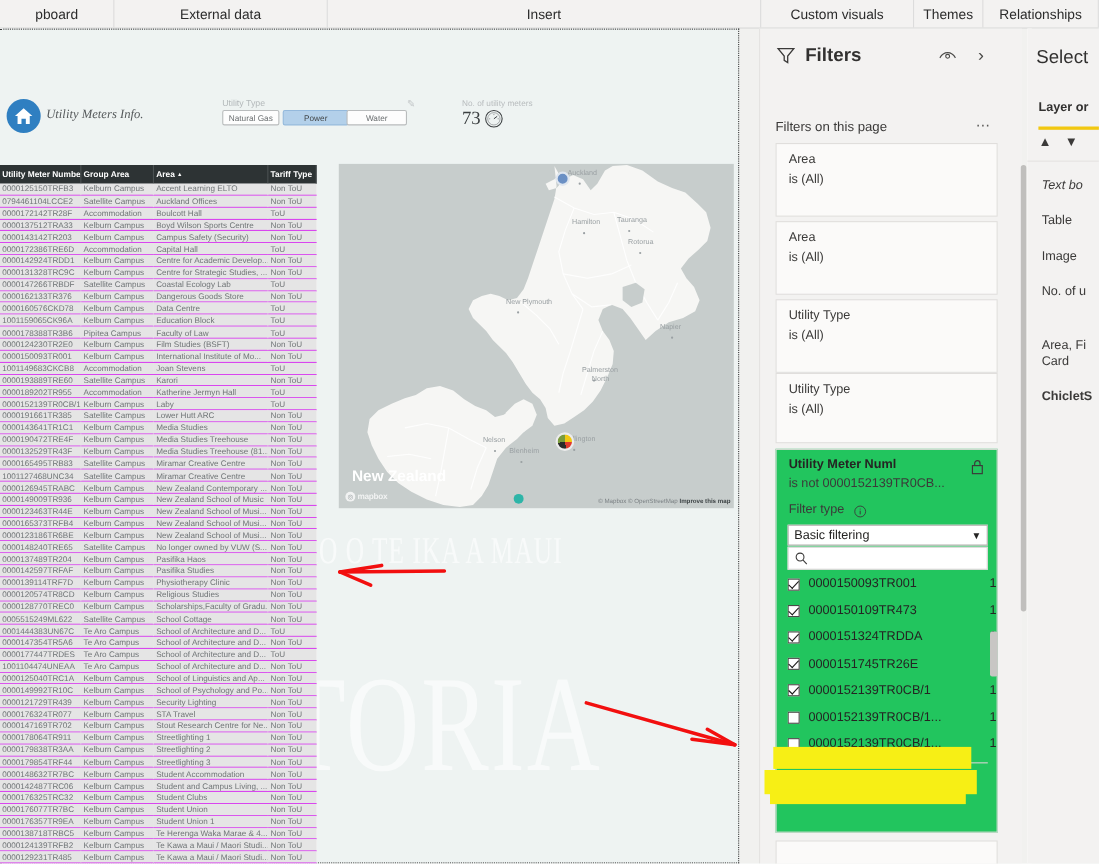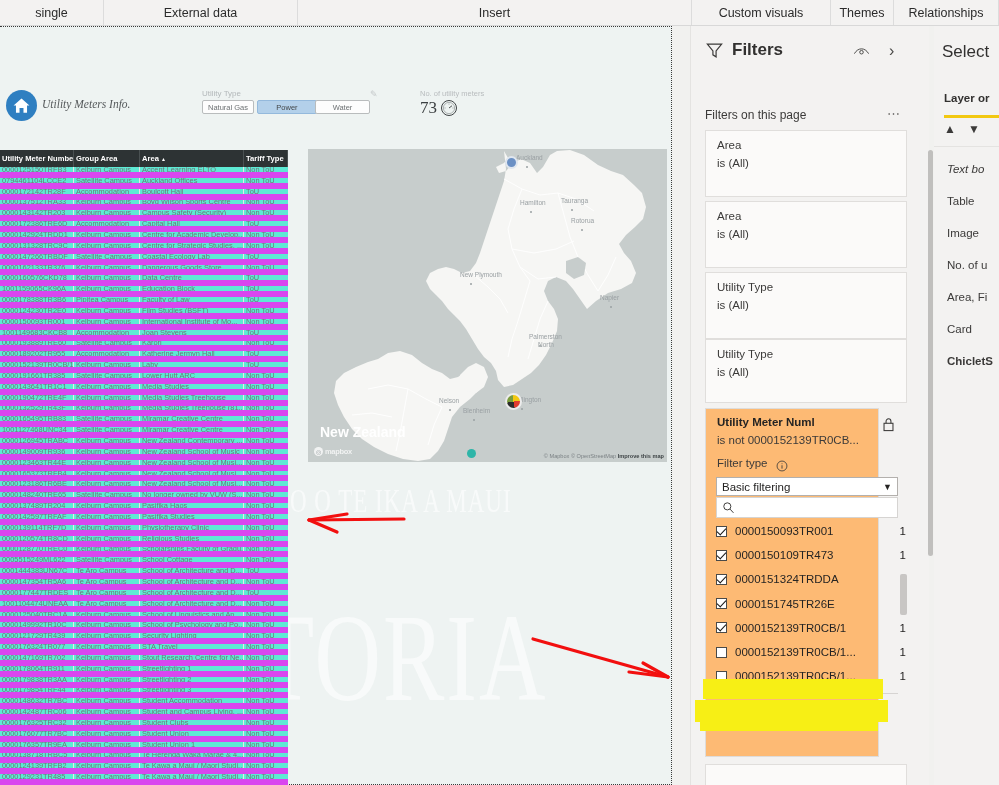--- a/index.html
+++ b/index.html
@@ -42,21 +42,21 @@
   .card-val{position:absolute;left:420px;top:71px;font-size:17px;color:#3b3f41;font-family:"Liberation Serif",serif;}
   .card-ic{position:absolute;left:440px;top:72px;}
 
   
   .tbl{position:absolute;left:0;top:123px;width:288px;height:660px;overflow:hidden;background:#fff;}
   .trow{display:flex;height:10.85px;align-items:center;box-sizing:border-box;}
   .trow.head{height:17px;background:#2d3334;}
   .trow.head .tc{color:#ffffff;font-weight:bold;font-size:7.6px;border-right:1px solid #4a5152;}
   .tc{font-size:7.4px;color:#6f7476;padding-left:2px;box-sizing:border-box;overflow:hidden;white-space:nowrap;
       text-overflow:ellipsis;height:100%;display:flex;align-items:center;border-right:1px solid #e6e6e6;}
-  .trow:not(.head){border-bottom:6px solid #d946ef;background:#5eead4;text-align:right;}
+  .trow:not(.head){border-bottom:1px solid #d946ef;background:#e5e5e5;text-align:right;}
   .c0{width:74px;} .c1{width:66px;} .c2{width:104px;} .c3{width:44px;border-right:none;}
   .sortcaret{display:inline-block;margin-left:2px;font-size:5px;vertical-align:top;}
 
   
   .map{position:absolute;left:308px;top:122px;width:359px;height:313px;background:#c7cdcc;overflow:hidden;}
   .map svg{position:absolute;left:0;top:0;}
   .maplbl{position:absolute;font-size:6.5px;color:#9aa0a3;font-family:"Liberation Sans",sans-serif;}
   .citydot{position:absolute;width:2px;height:2px;background:#9aa0a3;border-radius:50%;}
   .nzlabel{position:absolute;left:12px;bottom:22px;font-size:14px;color:#ffffff;font-weight:bold;}
   .mapbox{position:absolute;left:6px;bottom:6px;display:flex;align-items:center;gap:2px;opacity:.75;}
@@ -76,21 +76,21 @@
   .f-title .ttl{font-size:17px;color:#323130;font-weight:bold;}
   .f-eye{position:absolute;left:162px;top:18px;}
   .f-chev{position:absolute;left:198px;top:16px;font-size:16px;color:#4a4a48;}
   .f-sub{position:absolute;left:14px;top:82px;font-size:12px;color:#3b3a39;}
   .f-dots{position:absolute;left:196px;top:80px;font-size:13px;color:#5a5957;letter-spacing:1px;}
 
   .fcard{position:absolute;left:14px;width:202px;background:#fbfaf9;border:1px solid #e0dedc;box-sizing:border-box;}
   .fcard .fn{position:absolute;left:11px;top:8px;font-size:11.5px;color:#3b3a39;}
   .fcard .fv{position:absolute;left:11px;top:26px;font-size:11.5px;color:#3b3a39;}
 
-  .fcard-active{position:absolute;left:14px;top:382px;width:174px;height:349px;background:#fdba74;border:1px solid #dedcda;box-sizing:border-box;}
+  .fcard-active{position:absolute;left:14px;top:382px;width:202px;height:349px;background:#22c55e;border:1px solid #dedcda;box-sizing:border-box;}
   .fa-name{position:absolute;left:11px;top:7px;font-size:11.5px;color:#252423;font-weight:bold;}
   .fa-lock{position:absolute;left:176px;top:8px;}
   .fa-cond{position:absolute;left:11px;top:25px;font-size:11.5px;color:#3b3a39;}
   .fa-ftlbl{position:absolute;left:11px;top:48px;font-size:11.5px;color:#3b3a39;}
   .fa-info{position:absolute;left:70px;top:49px;}
   .fa-sel{position:absolute;left:10px;top:68px;width:182px;height:19px;background:#fff;border:1px solid #b3b0ad;box-sizing:border-box;
       display:flex;align-items:center;justify-content:space-between;padding:0 5px;font-size:11.5px;color:#252423;}
   .fa-search{position:absolute;left:10px;top:88px;width:182px;height:21px;background:#fff;border:1px solid #d6d4d2;box-sizing:border-box;
       display:flex;align-items:center;padding:0 5px;}
   .fa-list{position:absolute;left:10px;top:110px;width:190px;height:174px;overflow:hidden;}
@@ -119,21 +119,21 @@
   .sel-arrows{position:absolute;left:10px;top:96px;display:flex;gap:12px;}
   .sel-div{position:absolute;left:0;top:120px;width:65px;border-top:1px solid #e4e3e1;}
   .sel-item{position:absolute;left:13px;font-size:11.5px;color:#3b3a39;white-space:nowrap;}
 </style>
 </head>
 <body>
 
 <div class="root">
 
   <div class="ribbon" id="ribbon">
-      <div class="grp" style="left: 0px; width: 104px;">single</div>
+      <div class="grp" style="left: 0px; width: 104px;">pboard</div>
       <div class="grp" style="left: 298px; width: 394px;">Insert</div>
       <div class="grp" style="left: 104px; width: 194px;">External data</div>
       <div class="grp" style="left: 692px; width: 139px;">Custom visuals</div>
       <div class="grp" style="left: 831px; width: 63px;">Themes</div>
       <div class="grp" style="left: 894px; width: 105px;">Relationships</div>
     </div>
 
   <div class="canvas">
 
     <div class="wm wm1">A O TE UPOKO O TE IKA A MAUI</div>
@@ -736,19 +736,19 @@
     <div class="sel-arrows">
       <span style="font-size:12px;color:#3b3a39;">▲</span>
       <span style="font-size:12px;color:#3b3a39;">▼</span>
     </div>
     <div class="sel-div"></div>
     <div id="selitems">
         <div class="sel-item" style="top: 137px; font-style: italic;">Text bo</div>
         <div class="sel-item" style="top: 169px;">Table</div>
         <div class="sel-item" style="top: 201px;">Image</div>
         <div class="sel-item" style="top: 233px;">No. of u</div>
-        <div class="sel-item" style="top: 265px;">Area, Fi</div>
+        <div class="sel-item" style="top: 282px;">Area, Fi</div>
         <div class="sel-item" style="top: 297px;">Card</div>
         <div class="sel-item" style="top: 329px; font-weight: bold;">ChicletS</div>
       </div>
   </div>
 
 </div>
 
 </body></html>

